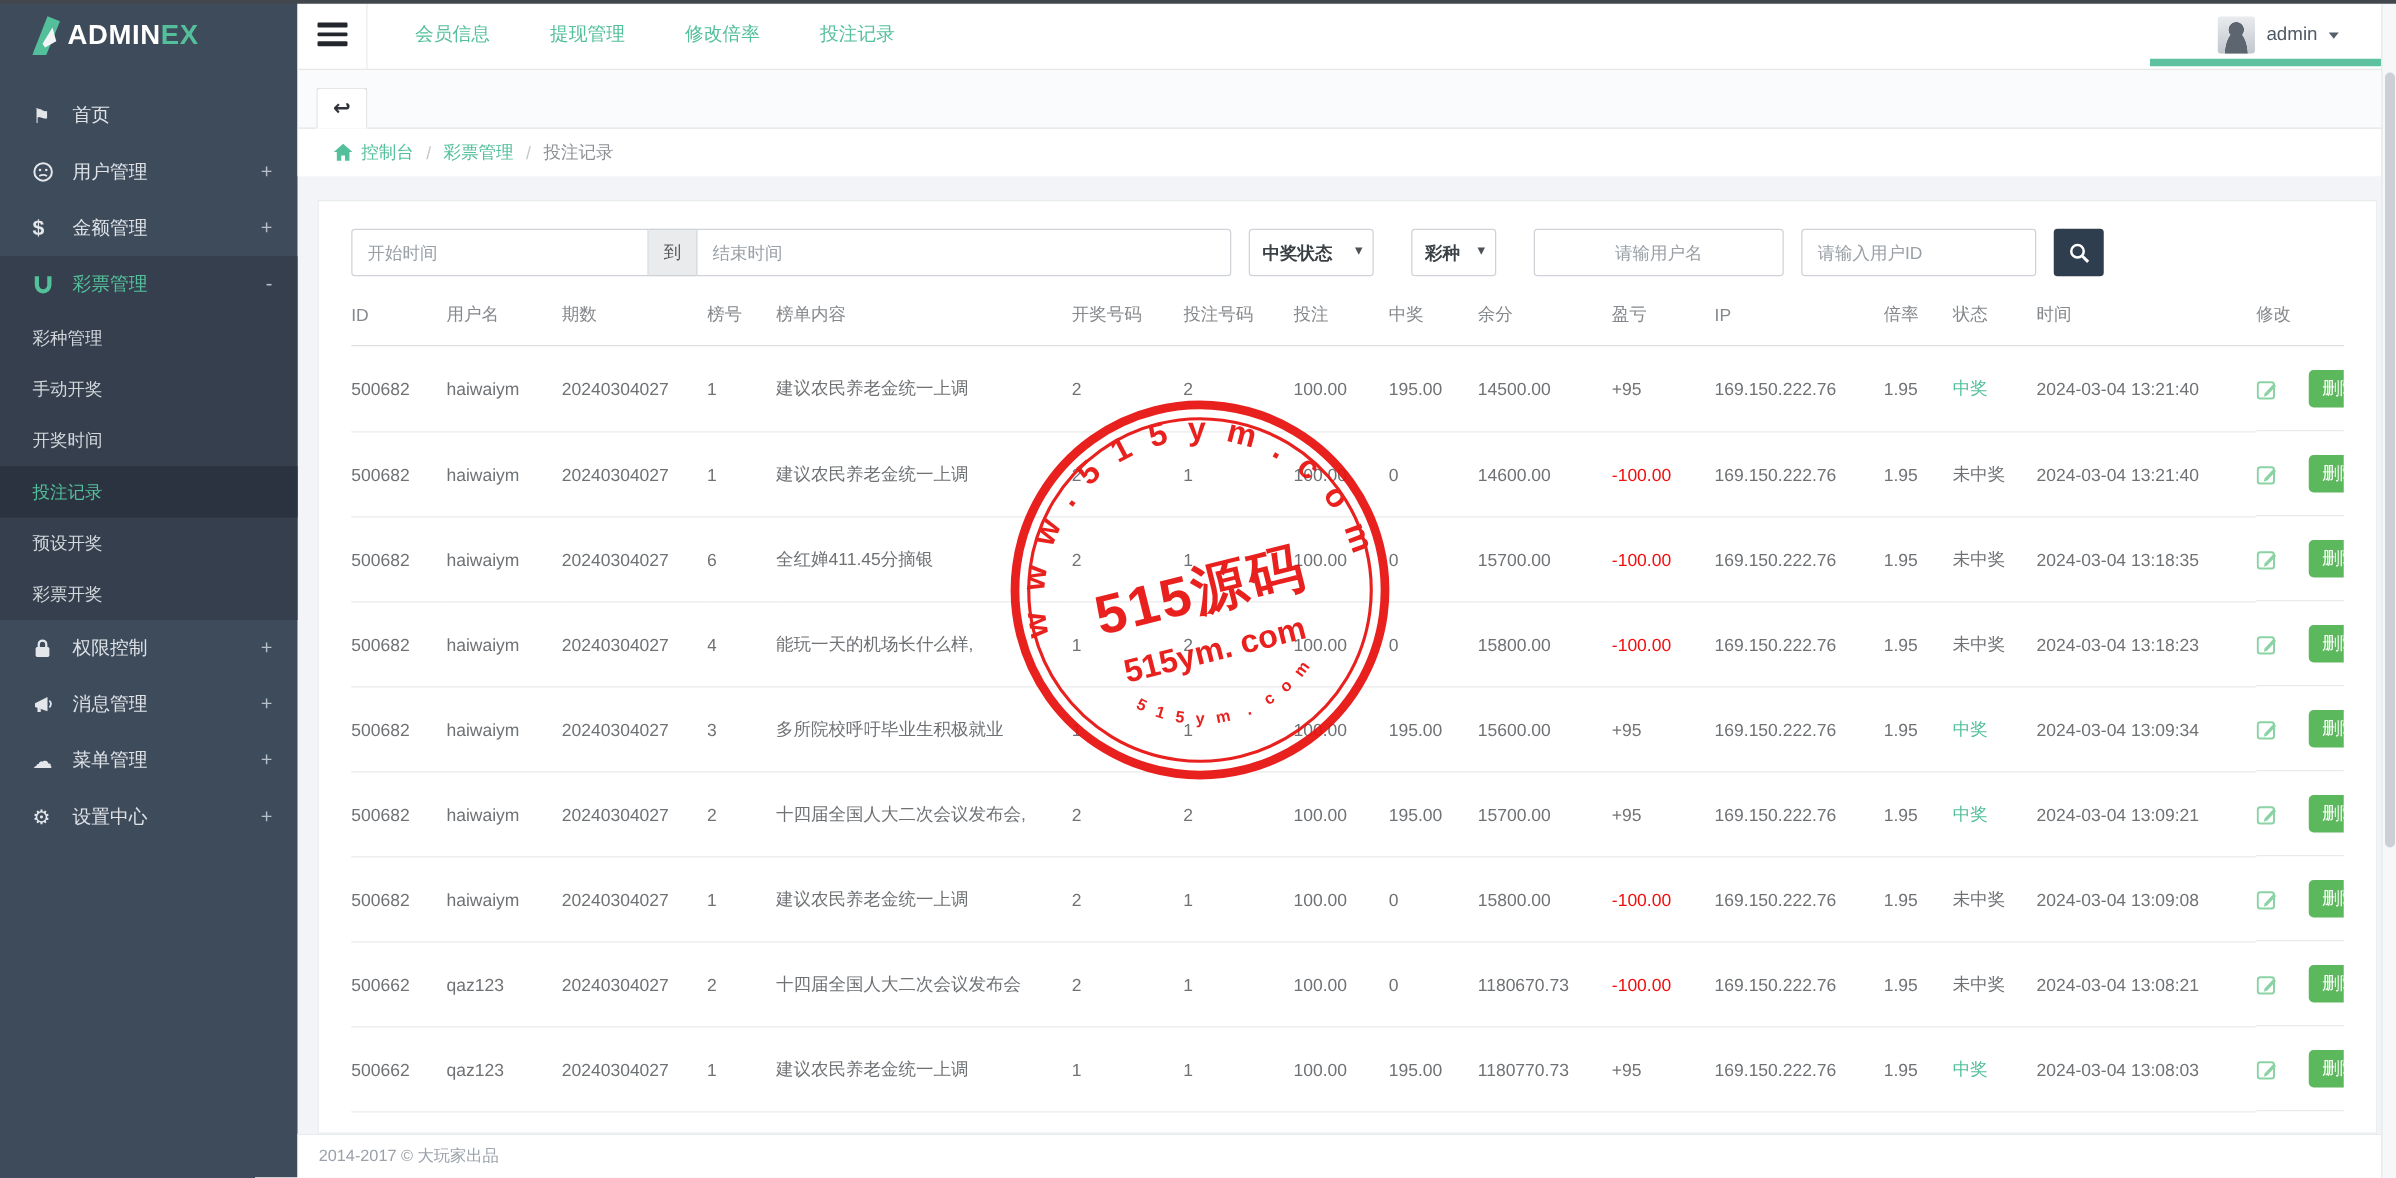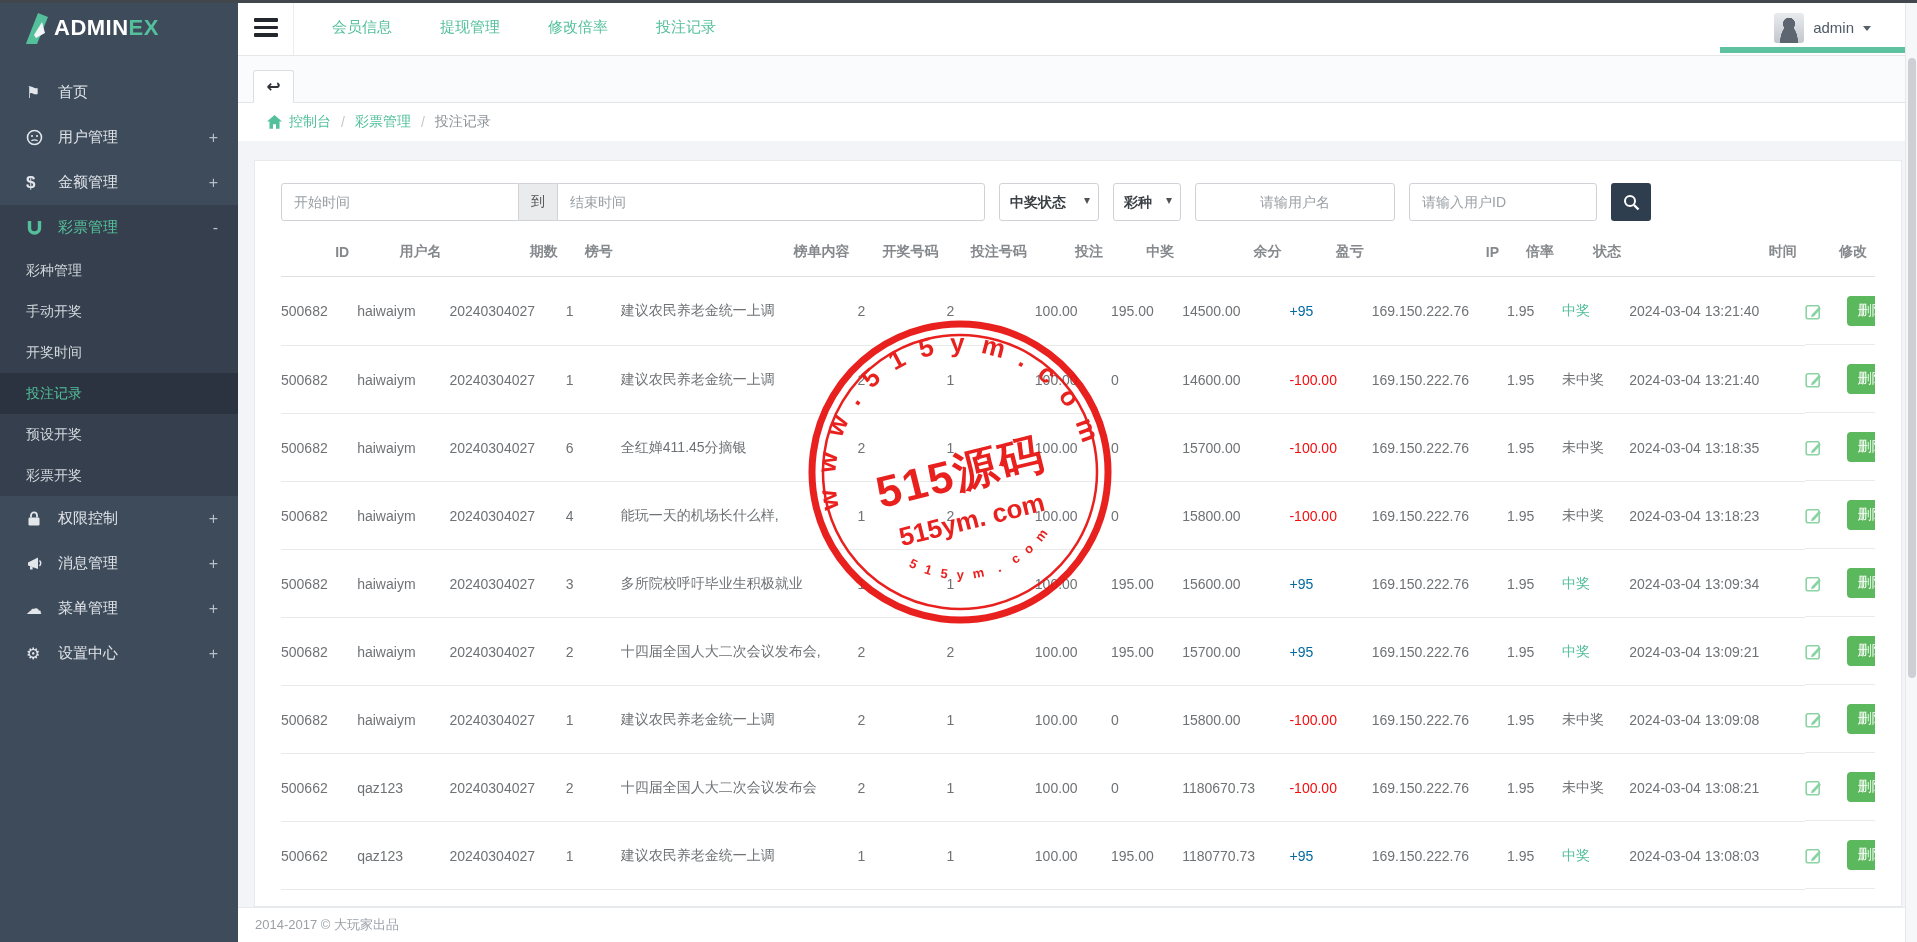--- a/index.html
+++ b/index.html
@@ -56,34 +56,34 @@
   .crumb-cur { color:#8e9296; }
 
   
   .panel { position:absolute; left:254px; top:160px; width:1648px; height:747px; background:#fff; border:1px solid #e7eaec; padding:0 26px; overflow:hidden; z-index:12; }
   .filters { display:flex; align-items:center; margin-top:22px; }
   .filters input { height:38px; border:1px solid #cfd3d7; border-radius:3px; padding:8px 12px; font-size:14px; color:#737373; font-family:inherit; outline:none; }
   .filters input::placeholder { color:#9aa0a6; }
   .inp-start { width:238px; border-radius:3px 0 0 3px !important; }
   .addon { width:38px; height:38px; background:#e9ebed; border-top:1px solid #cfd3d7; border-bottom:1px solid #cfd3d7; display:flex; align-items:center; justify-content:center; font-size:14px; color:#555; }
   .inp-end { width:428px; border-radius:0 3px 3px 0 !important; margin-right:14px; }
-  .select-wrap { position:relative; margin-right:14px; }
+  .select-wrap { position:relative; margin-right:30px; }
   .select-wrap select { appearance:none; -webkit-appearance:none; height:38px; border:1px solid #cfd3d7; border-radius:3px; background:#fff; font-size:14px; font-weight:bold; color:#3c4146; padding:0 24px 0 10px; font-family:inherit; outline:none; cursor:pointer; }
   .sel-status select { width:100px; } .sel-type select { width:68px; }
   .select-caret { position:absolute; right:9px; top:10px; font-size:12px; color:#4d5257; pointer-events:none; }
   .inp-user { width:200px; margin-right:14px;text-align:center; }
   .inp-uid { width:188px; margin-right:14px; }
   .btn-search { width:40px; height:38px; background:#2f3e4e; border:none; border-radius:3px; display:flex; align-items:center; justify-content:center; cursor:pointer; }
 
   
   table { width:100%; border-collapse:collapse; table-layout:fixed; margin-top:9px; }
-  th { text-align:right; font-size:14px; font-weight:bold; color:#85888c; padding:13px 8px 15px 0; border-bottom:1px solid #dddfe1; white-space:nowrap; overflow:hidden; }
+  th { text-align:left; font-size:14px; font-weight:normal; color:#85888c; padding:13px 8px 15px 0; border-bottom:1px solid #dddfe1; white-space:nowrap; overflow:hidden; }
   td { font-size:14px; color:#6f7275; padding:19px 8px 18px 0; border-bottom:1px solid #e9eaeb; white-space:nowrap; overflow:hidden; }
   tr:last-child td { border-bottom:none; }
-  td.pos { color:#0369a1; }
+  td.pos { color:#737373; }
   td.neg { color:#f30d0d; }
   td.st-win { color:#52bf9a; }
   td.st-lose { color:#6f7275; }
   .cell-actions { display:flex; align-items:center; gap:24px; padding-right:0; }
   .edit-link { display:inline-flex; cursor:pointer; }
   .btn-del { background:#5cb85c; color:#fff; border:none; border-radius:4px; font-size:14px; padding:6px 11px; cursor:pointer; font-family:inherit; }
 
   
   .footer { position:absolute; left:238px; right:12px; bottom:0; height:35px; background:#fff; border-top:1px solid #e7eaec; display:flex; align-items:center; padding-left:17px; font-size:13px; color:#9aa1a9; z-index:13; }
 

